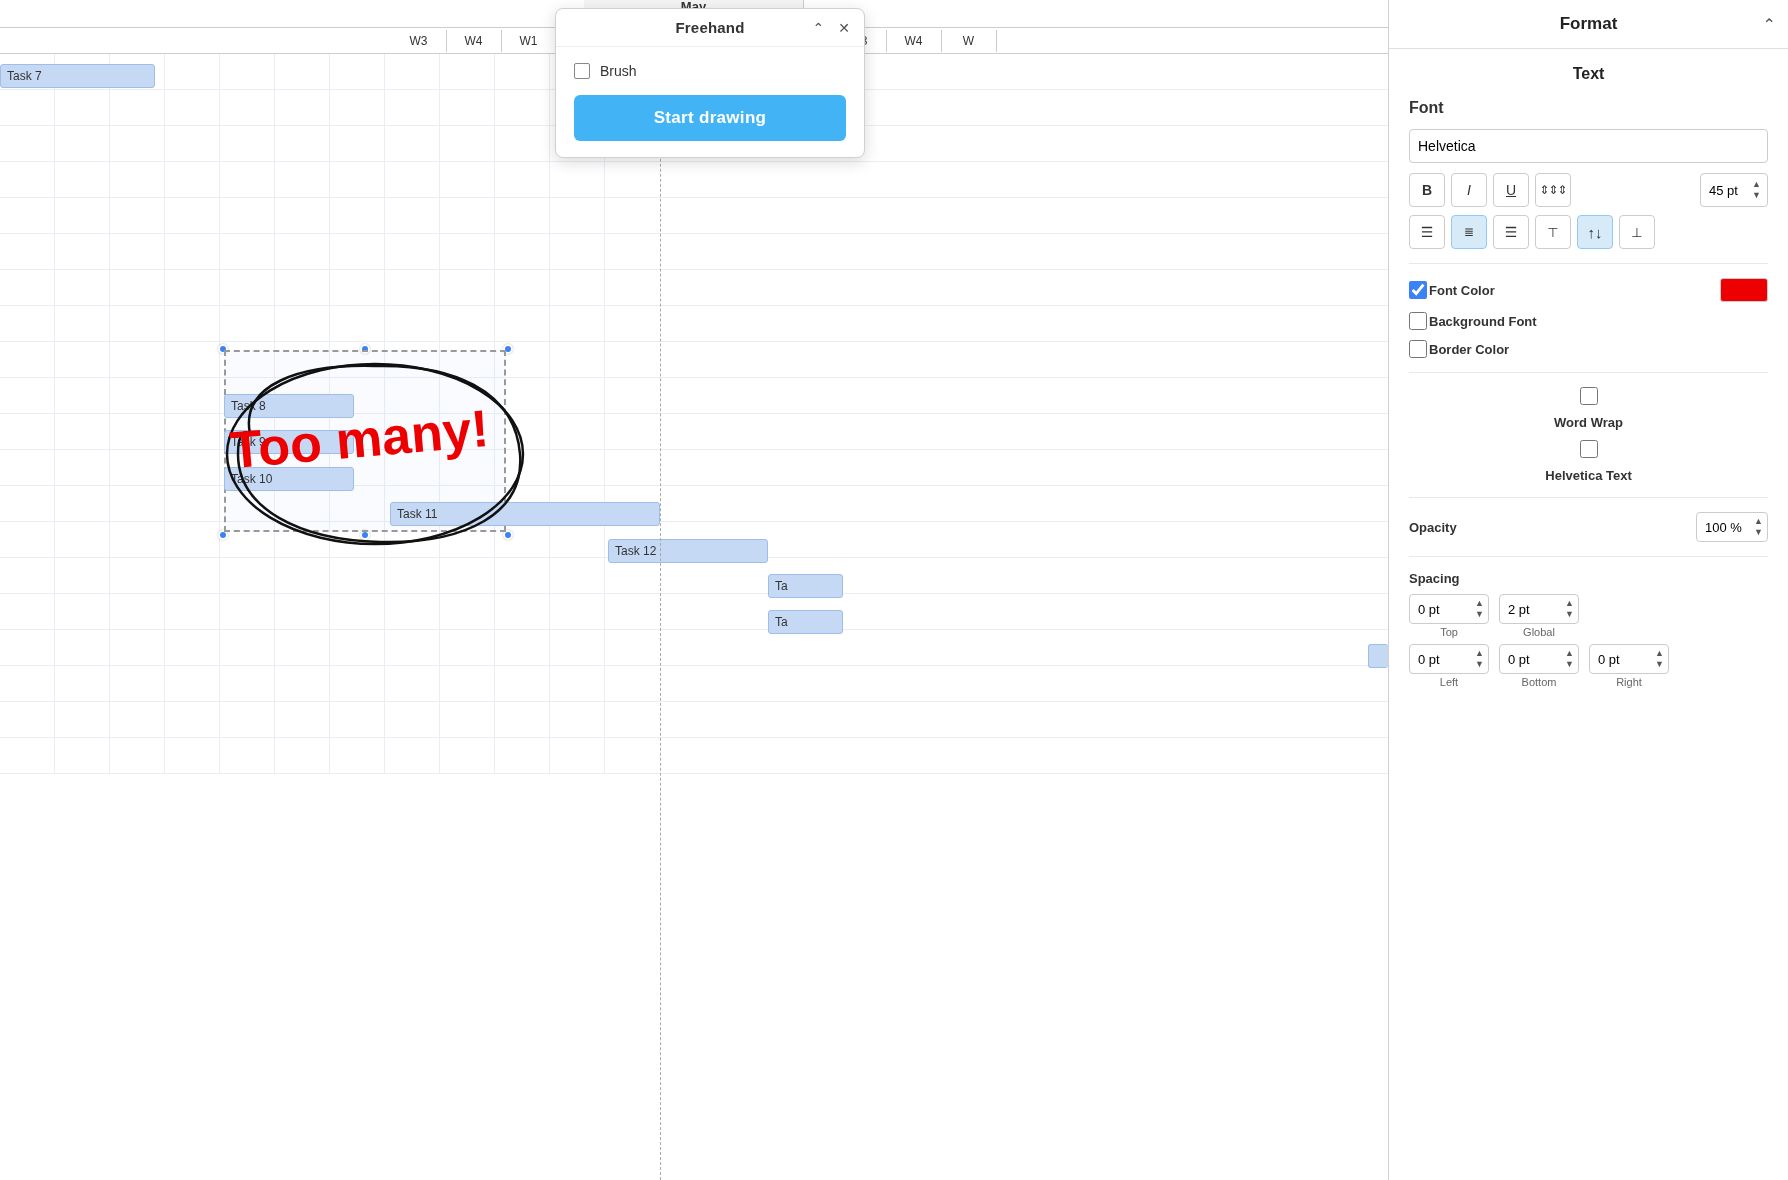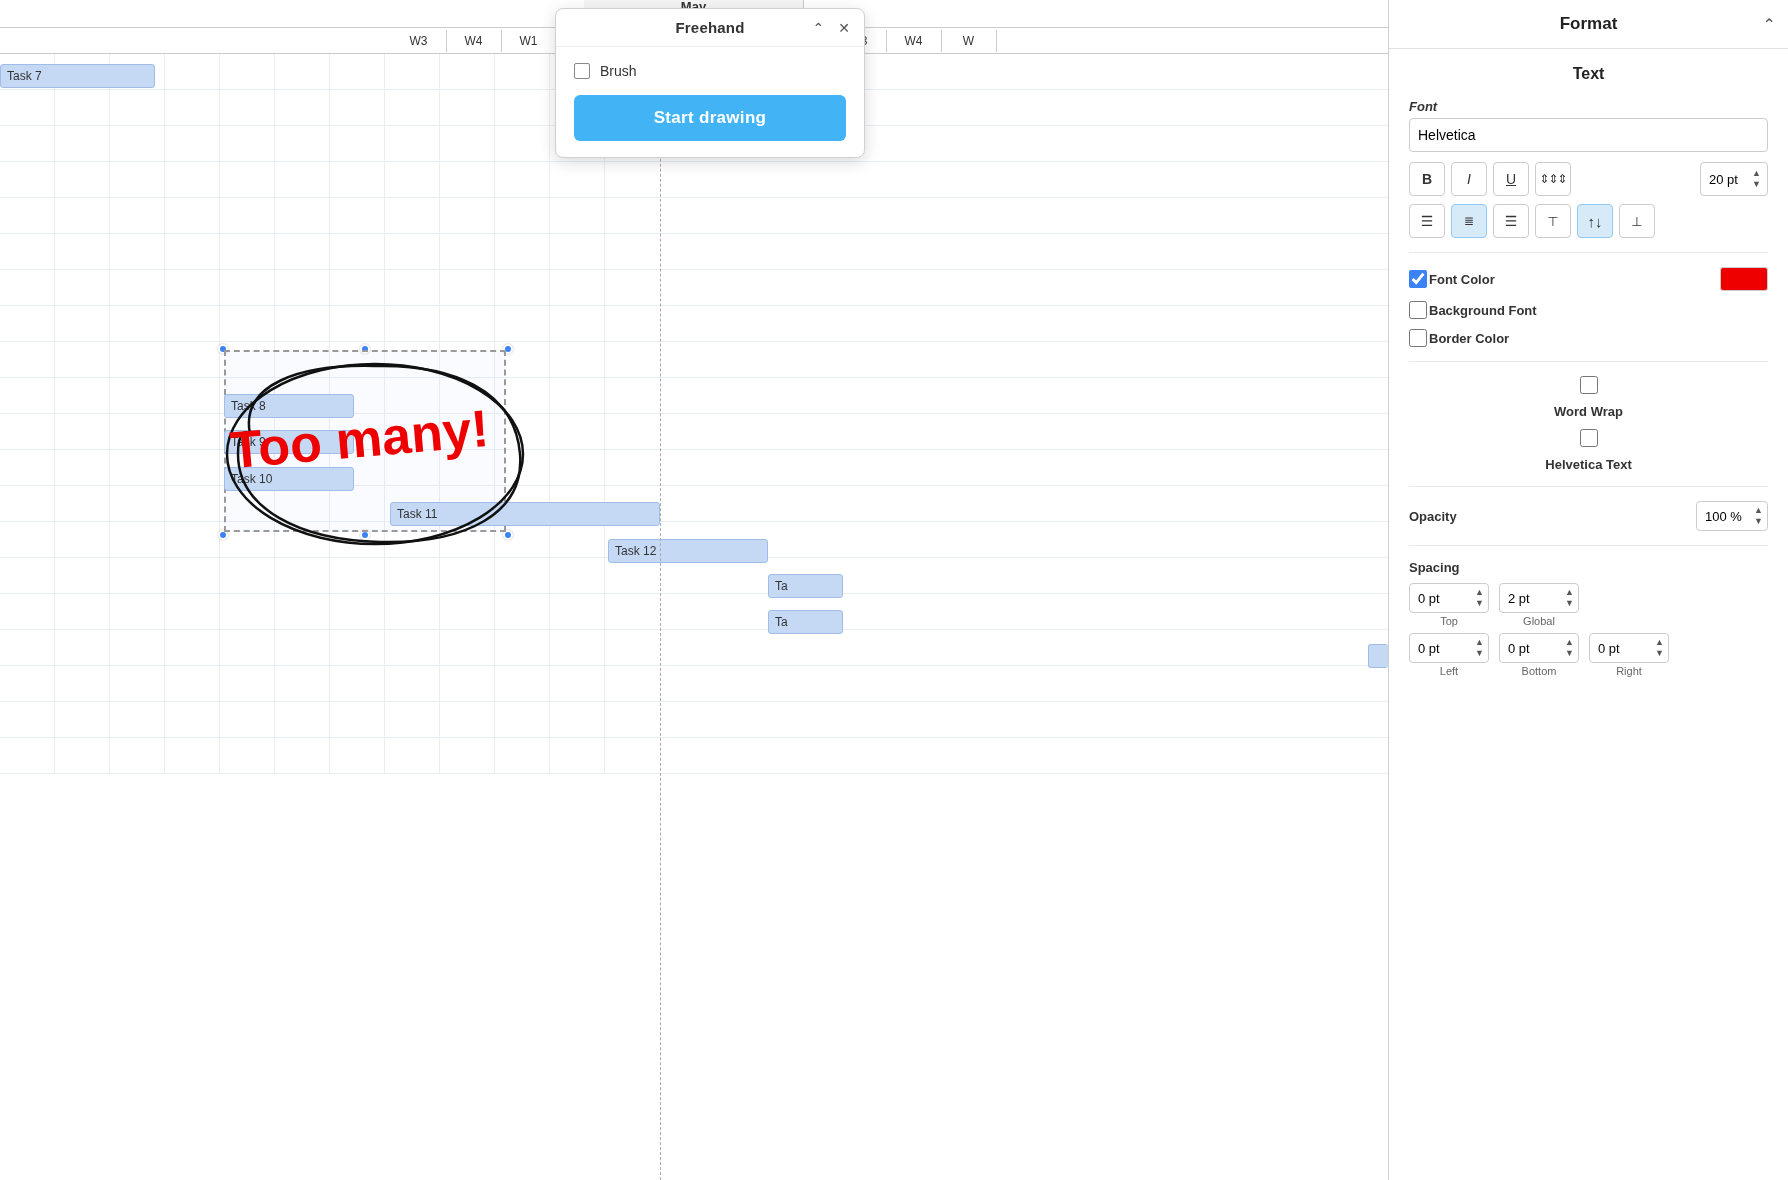--- a/index.html
+++ b/index.html
@@ -234,26 +234,25 @@
       flex: 1;
     }
     .section-title {
       font-size: 16px;
       font-weight: 700;
       color: #222;
       text-align: center;
       margin-bottom: 16px;
     }
     .field-label {
-      font-size: 13px;
+      font-size: 16px;
       font-weight: 700;
       color: #333;
-      margin-bottom: 4px;
+      margin-bottom: 12px;
       margin-top: 14px;
-      font-style: italic;
     }
     .font-select-row {
       display: flex;
       align-items: center;
       margin-bottom: 10px;
     }
     .font-select {
       flex: 1;
       height: 34px;
       border: 1px solid #ccc;
@@ -838,21 +837,21 @@
         <option>Courier</option>
       </select>
     </div>
 
     <div class="formatting-row">
       <button class="fmt-btn bold">B</button>
       <button class="fmt-btn italic">I</button>
       <button class="fmt-btn underline">U</button>
       <button class="fmt-btn" style="letter-spacing:-1px; font-size:12px;">⇕⇕⇕</button>
       <div class="size-input" style="margin-left:auto;">
-        <span style="font-size:13px;">20 pt</span>
+        <span style="font-size:13px;">45 pt</span>
         <div class="size-spinners">
           <button class="spinner-btn">▲</button>
           <button class="spinner-btn">▼</button>
         </div>
       </div>
     </div>
 
     <div class="align-row">
       <button class="fmt-btn">☰</button>
       <button class="fmt-btn active" style="font-size:12px;">≣</button>

